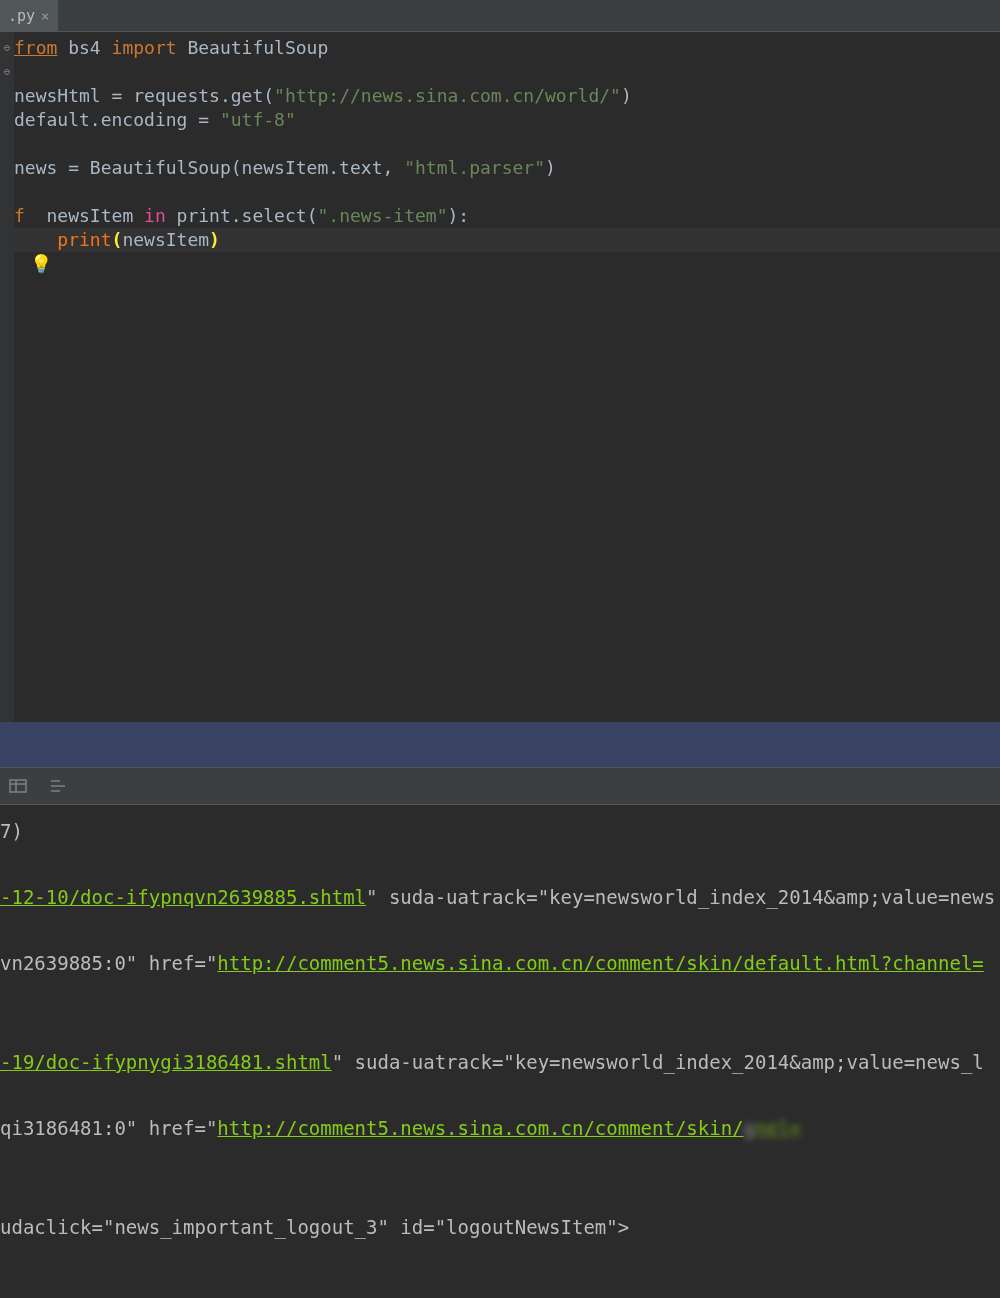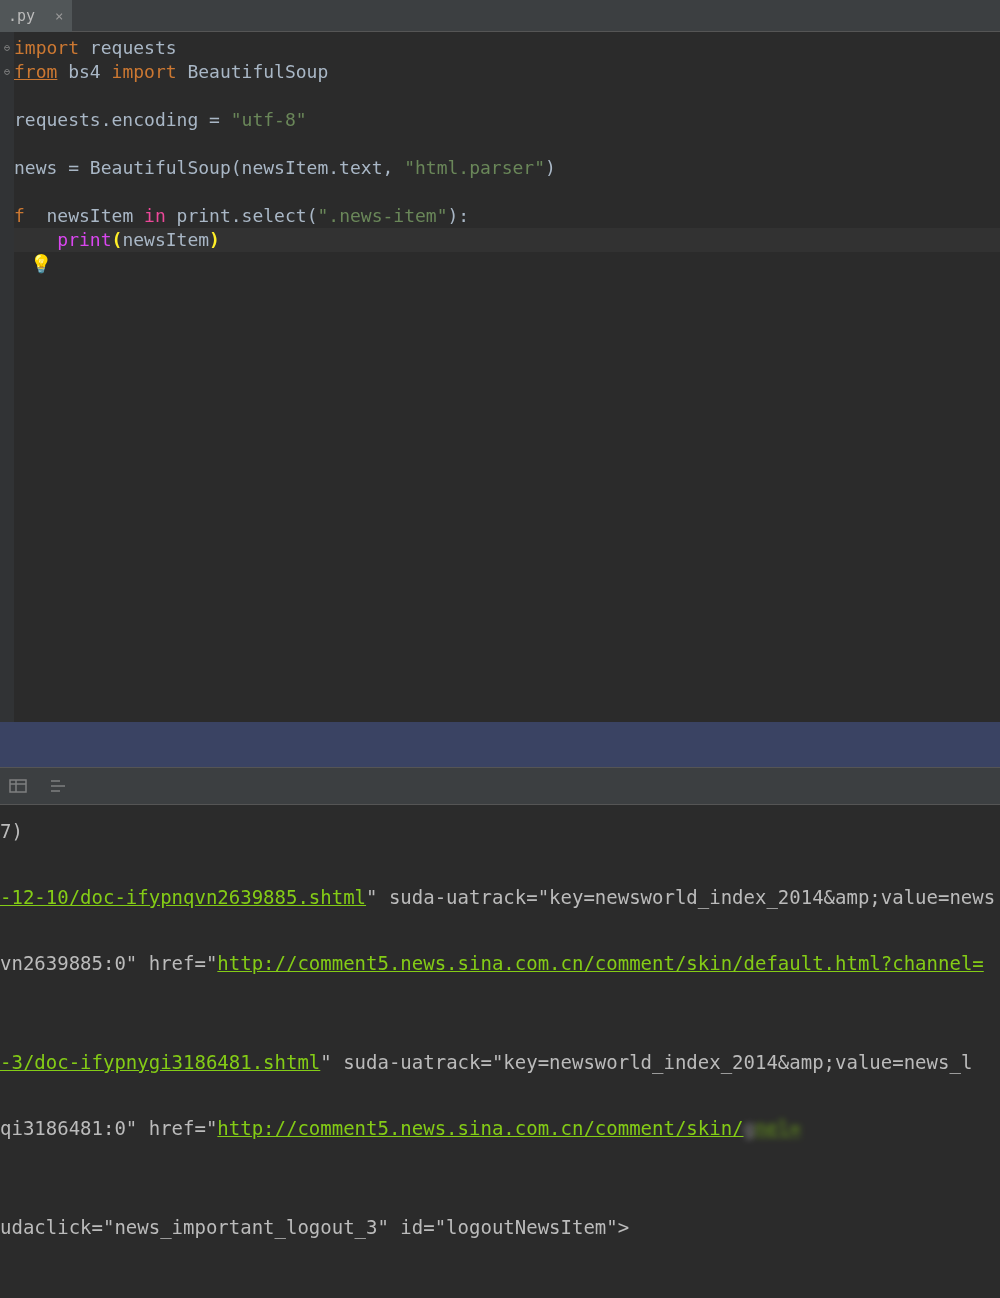--- a/index.html
+++ b/index.html
@@ -25,21 +25,21 @@
       align-items: center;
       border-bottom: 1px solid #555;
     }
     
     .tab {
       background: #515658;
       height: 32px;
       display: flex;
       align-items: center;
       padding: 0 8px;
-      gap: 20px;
+      gap: 6px;
       color: #bbbbbb;
     }
     
     .tab-label {
       font-size: 15px;
     }
     
     .close-icon {
       color: #999;
       font-size: 14px;
@@ -85,21 +85,21 @@
       background: #323232;
     }
     
     .kw-import { color: #cc7832; }
     .kw-from { color: #cc7832; text-decoration: underline; }
     .kw-for { color: #cc7832; }
     .kw-in { color: #ec4899; }
     .identifier { color: #a9b7c6; }
     .string { color: #6a8759; }
     .comment { color: #808080; }
-    .builtin { color: #d946ef; }
+    .builtin { color: #f97316; }
     .punct { color: #a9b7c6; }
     .paren-highlight { color: #ffef28; font-weight: bold; }
     .operator { color: #a9b7c6; }
     
     .lightbulb-icon {
       position: absolute;
       left: 16px;
       top: 220px;
       z-index: 10;
       font-size: 18px;
@@ -167,24 +167,24 @@
   </div>
 </div>
 
 <div class="editor-wrapper">
   <div class="gutter">
     <span class="gutter-icon">⊖</span>
     <span class="gutter-icon">⊖</span>
   </div>
   <div class="code-area">
     <span class="lightbulb-icon">💡</span>
-    <div class="code-line"><span class="kw-import">import</span><span class="identifier"> requests</span></div>
     <div class="code-line"><span class="kw-from">from</span><span class="identifier"> bs4 </span><span class="kw-import">import</span><span class="identifier"> BeautifulSoup</span></div>
     <div class="code-line"> </div>
-    <div class="code-line"><span class="identifier">requests.encoding </span><span class="operator">=</span><span> </span><span class="string">"utf-8"</span></div>
+    <div class="code-line"><span class="identifier">newsHtml </span><span class="operator">=</span><span class="identifier"> requests.get(</span><span class="string">"http://news.sina.com.cn/world/"</span><span class="punct">)</span></div>
+    <div class="code-line"><span class="identifier">default.encoding </span><span class="operator">=</span><span> </span><span class="string">"utf-8"</span></div>
     <div class="code-line"> </div>
     <div class="code-line"><span class="identifier">news </span><span class="operator">=</span><span class="identifier"> BeautifulSoup(newsItem.text</span><span class="punct">,</span><span> </span><span class="string">"html.parser"</span><span class="punct">)</span></div>
     <div class="code-line"> </div>
     <div class="code-line"><span class="kw-for">f</span><span> </span><span class="identifier"> newsItem </span><span class="kw-in">in</span><span class="identifier"> print.select(</span><span class="string">".news-item"</span><span class="punct">):</span></div>
     <div class="code-line highlighted"><span>    </span><span class="builtin">print</span><span class="paren-highlight">(</span><span class="identifier">newsItem</span><span class="paren-highlight">)</span></div>
   </div>
 </div>
 
 <div class="separator"></div>
 
@@ -206,19 +206,19 @@
 </div>
 
 <div class="console">
   <div class="console-line"><span>7)</span></div>
   <div class="console-line"> </div>
   <div class="console-line"><span class="console-link">-12-10/doc-ifypnqvn2639885.shtml</span><span>" suda-uatrack="key=newsworld_index_2014&amp;amp;value=news</span></div>
   <div class="console-line"> </div>
   <div class="console-line"><span>vn2639885:0" href="</span><span class="console-link">http://comment5.news.sina.com.cn/comment/skin/default.html?channel=</span></div>
   <div class="console-line"> </div>
   <div class="console-line"> </div>
-  <div class="console-line"><span class="console-link">-3/doc-ifypnygi3186481.shtml</span><span>" suda-uatrack="key=newsworld_index_2014&amp;amp;value=news_l</span></div>
+  <div class="console-line"><span class="console-link">-19/doc-ifypnygi3186481.shtml</span><span>" suda-uatrack="key=newsworld_index_2014&amp;amp;value=news_l</span></div>
   <div class="console-line"> </div>
   <div class="console-line"><span>qi3186481:0" href="</span><span class="console-link">http://comment5.news.sina.com.cn/comment/skin/</span><span class="blurred">g</span><span class="console-link blurred">nel=</span></div>
   <div class="console-line"> </div>
   <div class="console-line"> </div>
   <div class="console-line"><span>udaclick="news_important_logout_3" id="logoutNewsItem"&gt;</span></div>
 </div>
 
 </body></html>

